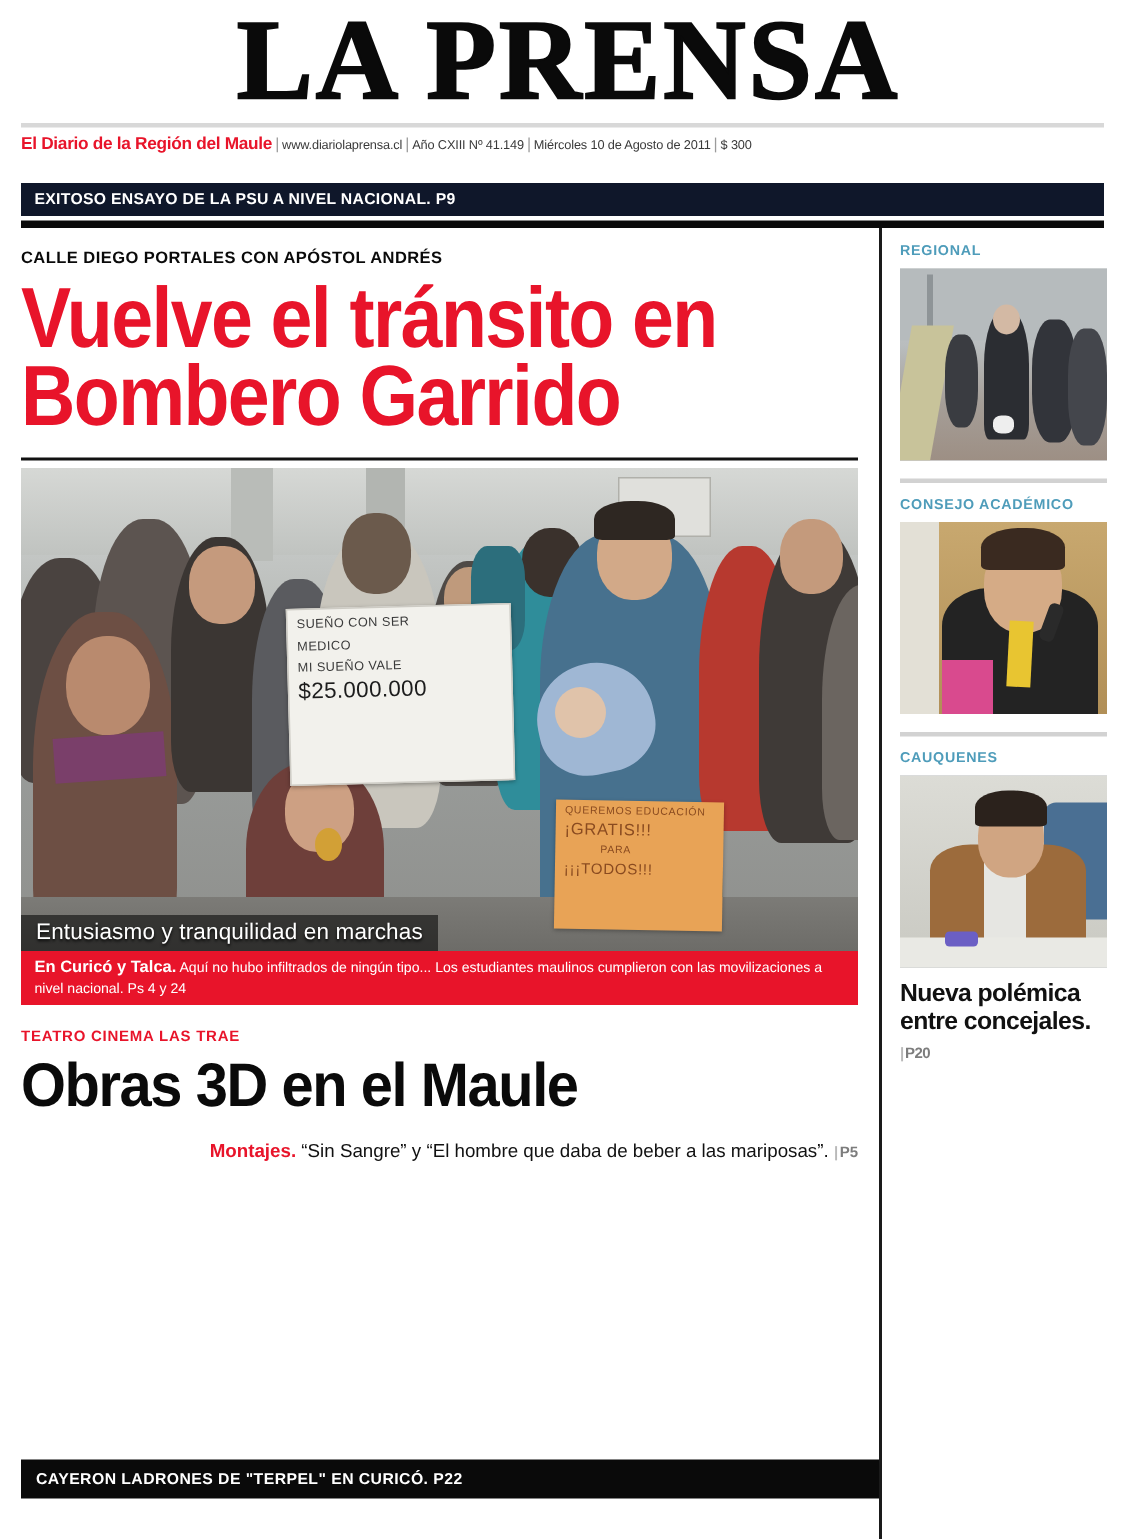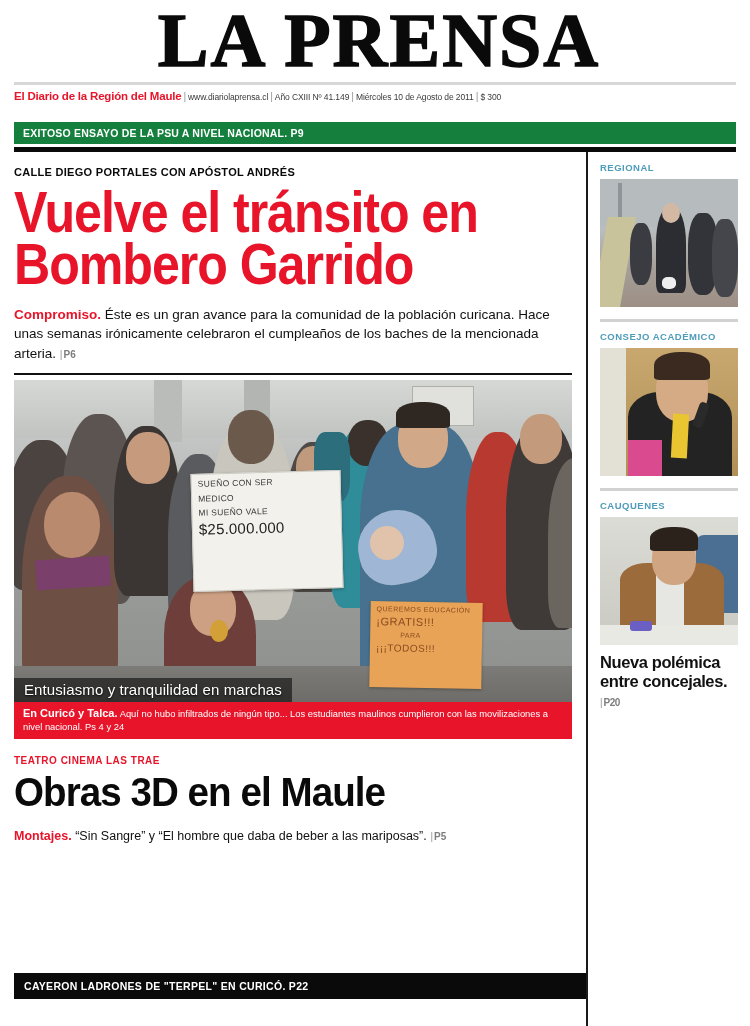--- a/index.html
+++ b/index.html
@@ -28,21 +28,21 @@
   .masthead-info {
     font-size: 10.5px; color: #2a2a2a; white-space: nowrap;
     padding-bottom: 20px; letter-spacing: -0.1px;
   }
   .masthead-info b { color: #e8142a; font-size: 11.5px; letter-spacing: -0.2px; }
   .masthead-info span.sep { color: #9b9b9b; padding: 0 2px; }
   .masthead-info span.meta { font-size: 8.5px; color: #3a3a3a; }
 
   
   .teal-strip {
-    background: #15803d; color: #ffffff;
+    background: #0f172a; color: #ffffff;
     height: 22px; margin: 0 14px;
     display: flex; align-items: center;
     padding-left: 9px;
     font-size: 10.5px; font-weight: bold;
     letter-spacing: 0.2px;
     text-transform: uppercase;
     font-stretch: condensed;
   }
   .black-rule { height: 5px; background: #0a0a0a; margin: 3px 14px 0 14px; }
 
@@ -105,21 +105,21 @@
     letter-spacing: 0.5px; text-transform: uppercase;
     margin-top: 16px; margin-bottom: 6px;
   }
   .headline-sec {
     font-size: 41px; font-weight: bold; color: #0a0a0a;
     letter-spacing: -1px; line-height: 1.02;
     transform: scaleX(0.94); transform-origin: left center;
     margin-bottom: 14px;
   }
   .deck {
-    font-size: 12.5px; color: #111; line-height: 1.4; margin-top: 14px;
+    font-size: 12.5px; color: #111; line-height: 1.4; margin-top: 14px; text-align: right;
   }
   .deck b.label { color: #e8142a; }
 
   
   .bottom-bar {
     position: absolute; left: 14px; right: 164px; bottom: 12px;
     background: #0a0a0a; color: #fff; height: 26px;
     display: flex; align-items: center; padding-left: 10px;
     font-size: 10.5px; font-weight: bold; letter-spacing: 0.3px;
     text-transform: uppercase;
@@ -177,25 +177,20 @@
 
     <div class="col-main">
 
       <div class="kicker">CALLE DIEGO PORTALES CON APÓSTOL ANDRÉS</div>
 
       <div class="headline-main">
         <div>Vuelve el tránsito en</div>
         <div>Bombero Garrido</div>
       </div>
 
-      <div class="lede">
-        <b class="label">Compromiso.</b>
-        <span>Éste es un gran avance para la comunidad de la población curicana. Hace unas semanas irónicamente celebraron el cumpleaños de los baches de la mencionada arteria.</span>
-        <span class="pageref"><span class="bar">|</span><span>P6</span></span>
-      </div>
 
       <div class="hr-thin"></div>
 
       <div class="photo-wrap">
 
         <div class="photo">
 
           <div class="ph-sky" style="background:linear-gradient(#cfd2d0 0%,#c3c6c4 18%,#b6b9b6 34%,#9a9d9b 55%,#8e8f8c 100%);"></div>
           <div style="position:absolute;left:0;top:0;width:100%;height:58px;background:linear-gradient(#d6d8d5,#c0c3c0);"></div>
           <div style="position:absolute;left:140px;top:0;width:28px;height:62px;background:#b9bcb8;"></div>

